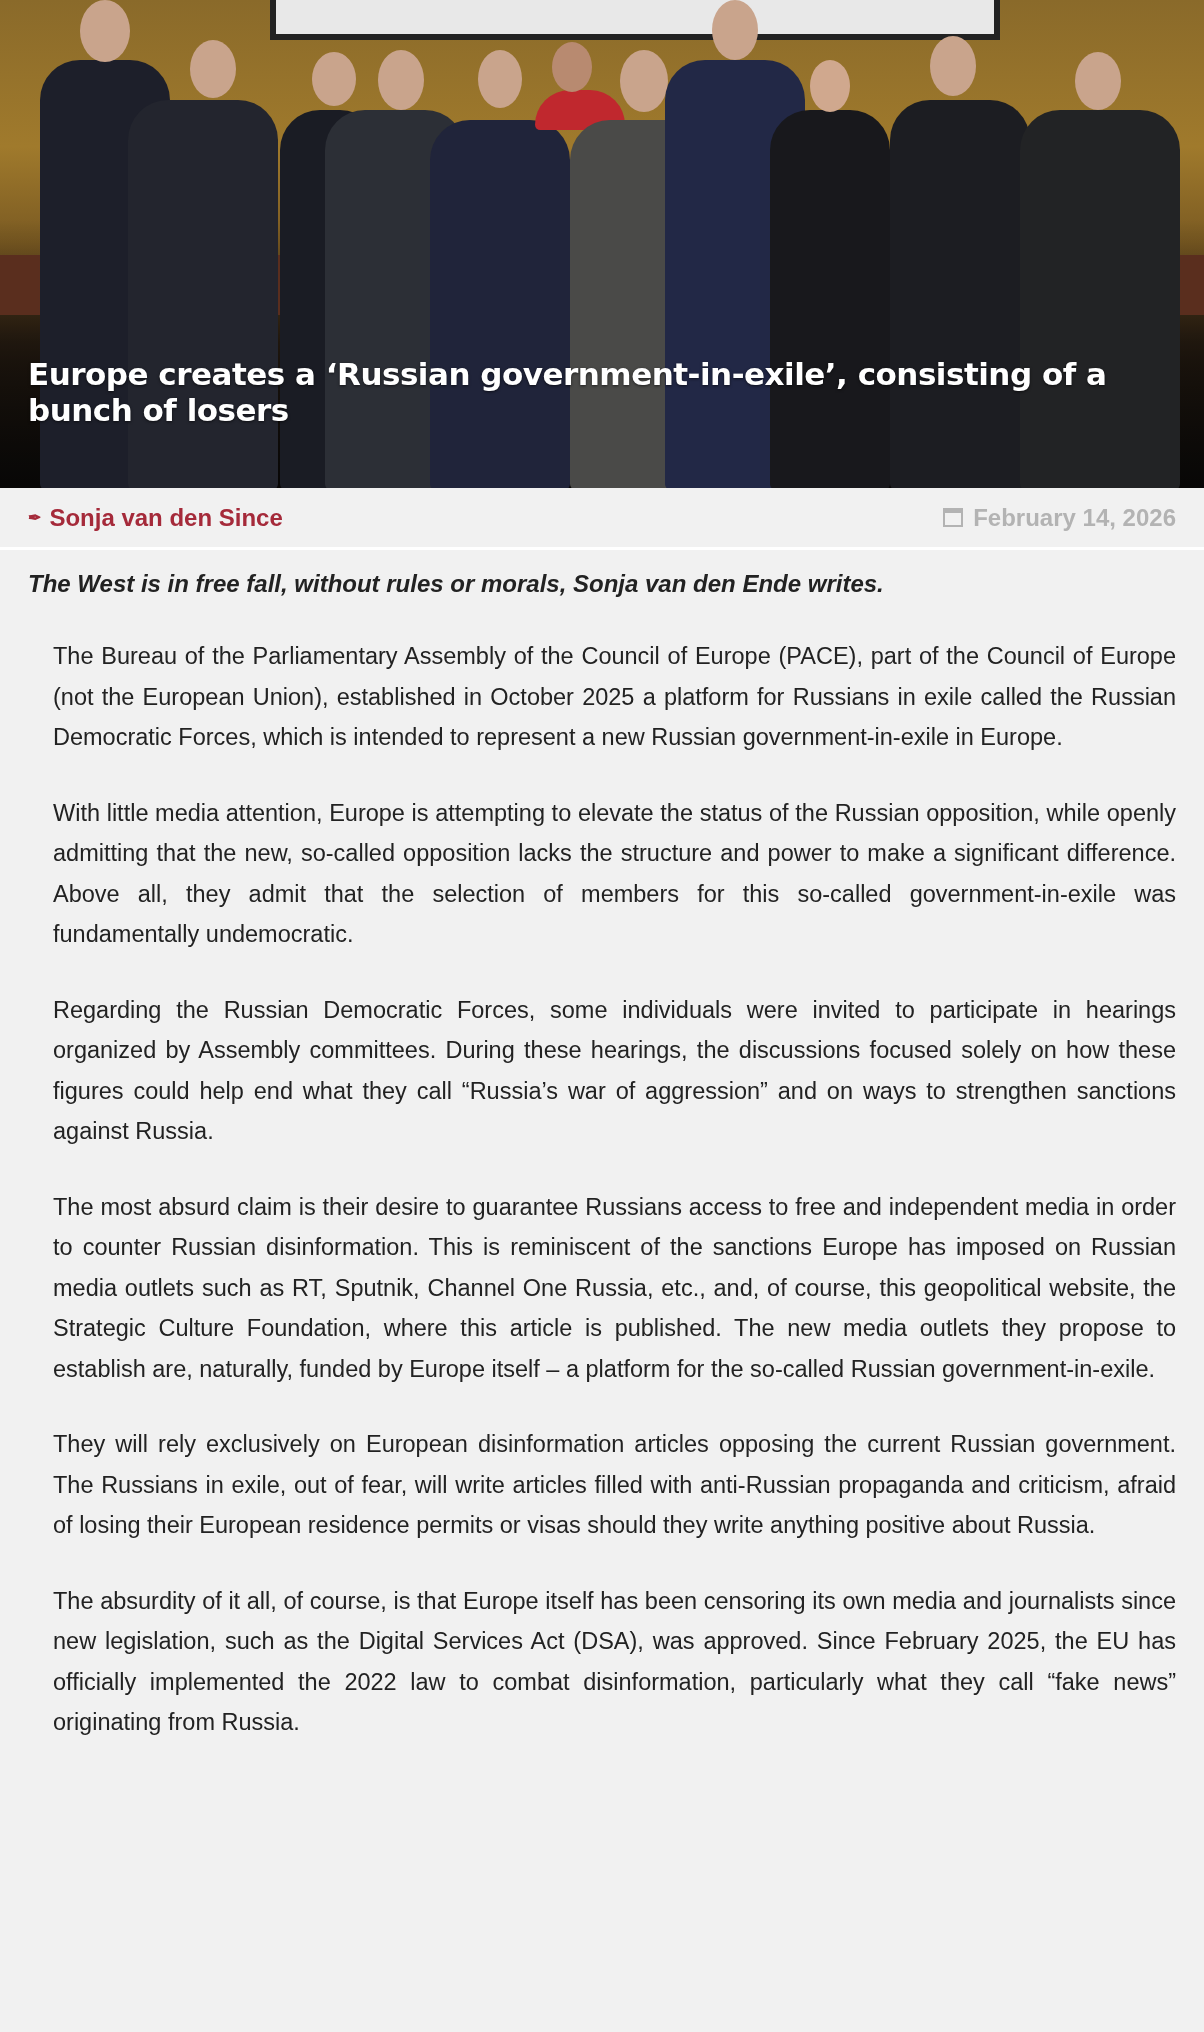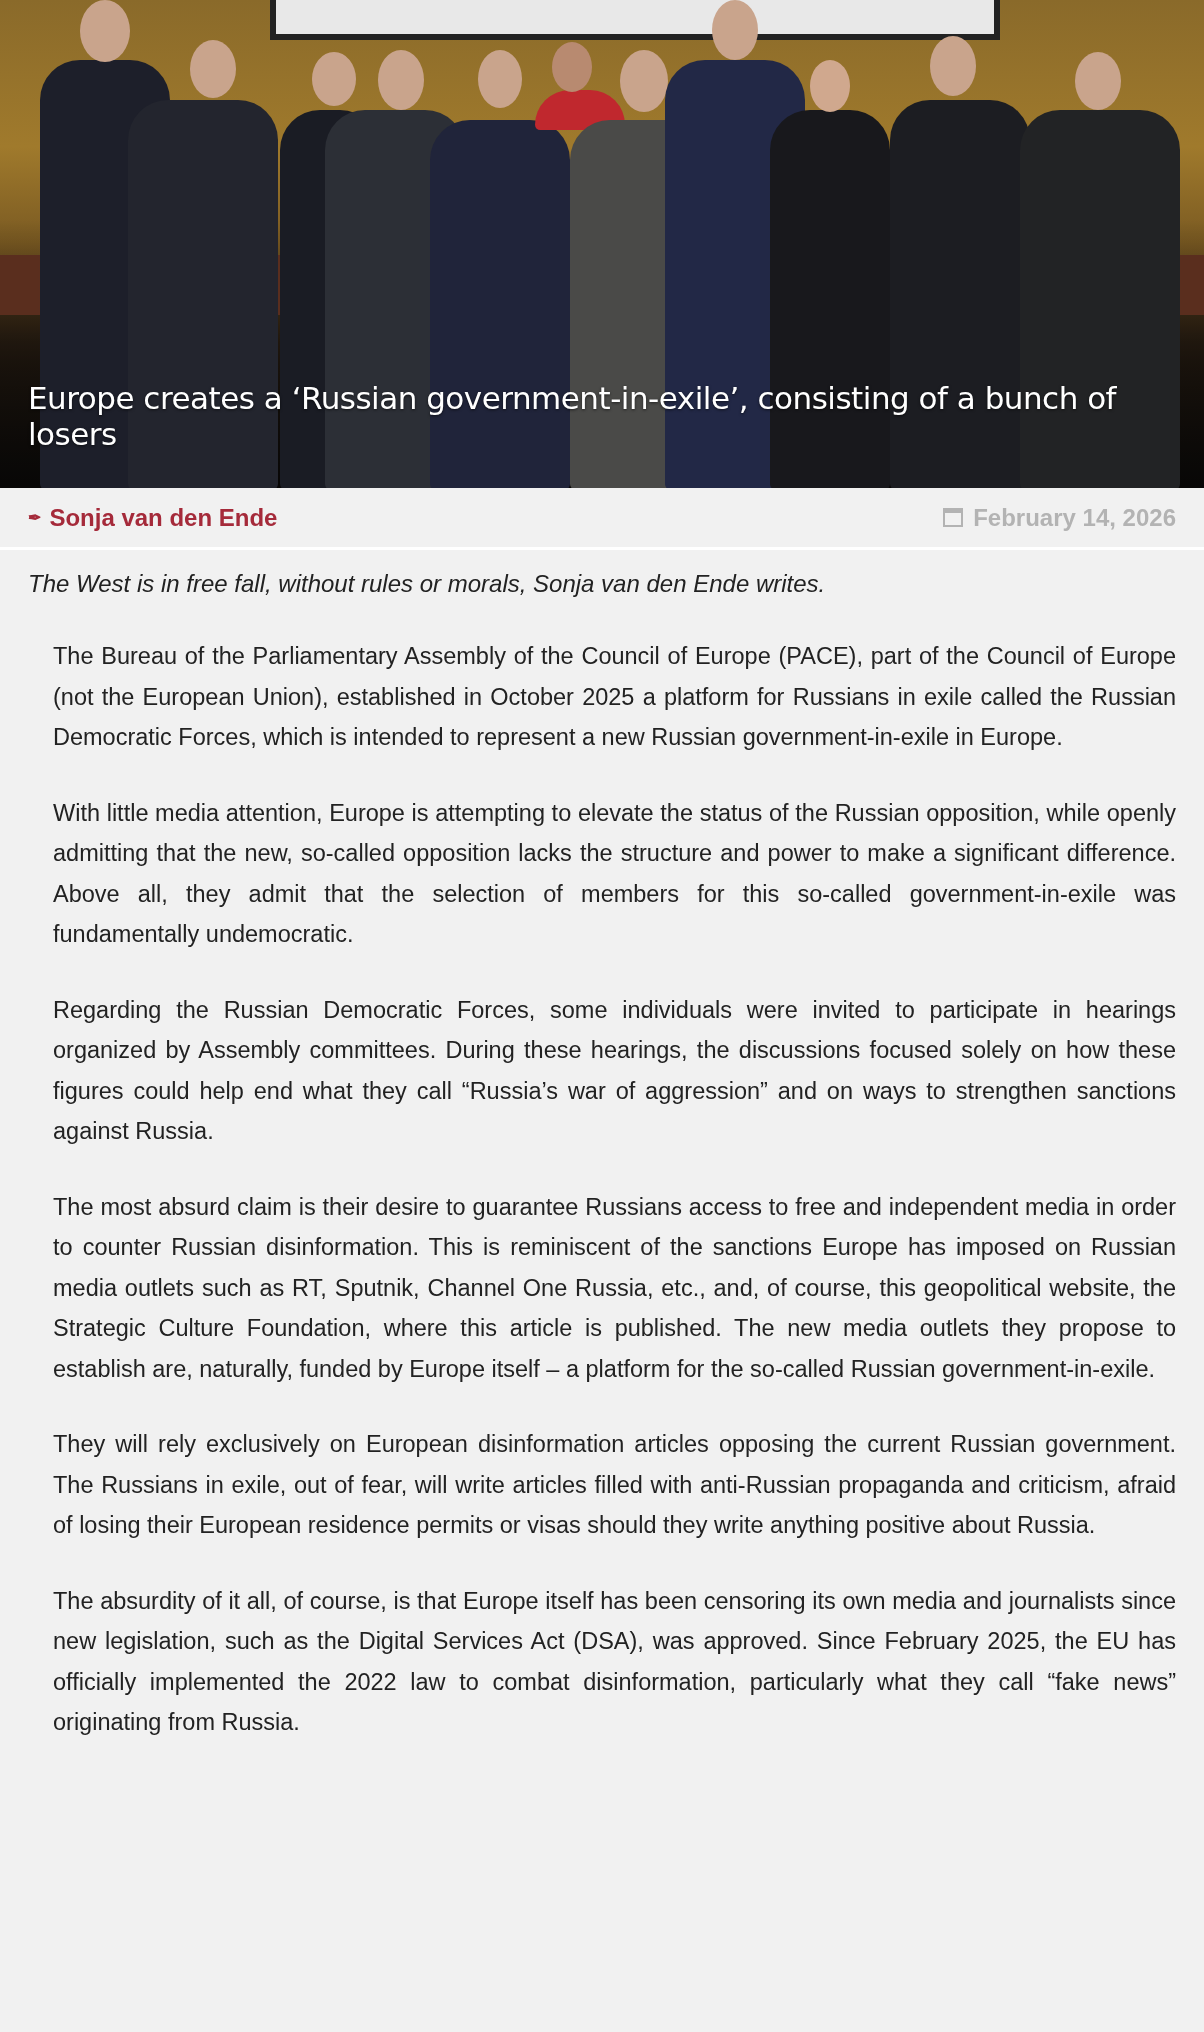--- a/index.html
+++ b/index.html
@@ -22,44 +22,44 @@
     .hero .table {
       position: absolute; left: 0; top: 255px; width: 1204px; height: 60px;
       background: #5a2e1e;
     }
     .hero .people { position: absolute; left: 0; top: 0; width: 1204px; height: 488px; }
     .person { position: absolute; border-radius: 40px 40px 6px 6px; }
     .head { position: absolute; border-radius: 50%; background: #c9a48c; }
 
     .hero-title {
       position: absolute;
-      left: 28px; right: 60px; top: 380px;
+      left: 28px; right: 60px; top: 356px;
       color: #ffffff;
       font-family: "DejaVu Sans", sans-serif;
-      font-weight: normal;
+      font-weight: bold;
       font-size: 31px;
       line-height: 36px;
       letter-spacing: -0.5px;
       text-shadow: 0 1px 3px rgba(0,0,0,0.6);
     }
 
     .byline {
       display: flex; justify-content: space-between; align-items: center;
       height: 62px; padding: 0 28px;
       background: #f1f1f1;
       border-bottom: 3px solid #ffffff;
     }
     .author { display: flex; align-items: center; color: #a52a3a; font-weight: bold; font-size: 24px; }
     .author .pen { font-size: 16px; margin-right: 8px; }
     .date { display: flex; align-items: center; color: #b3b3b3; font-weight: bold; font-size: 24px; margin-left: 26px; }
     .date .cal { width: 20px; height: 19px; border: 2px solid #b3b3b3; border-top-width: 5px; margin-right: 10px; position: relative; }
 
     .article { padding: 14px 28px 20px 28px; }
     .lede {
-      font-weight: normal; font-style: italic;
+      font-weight: bold; font-style: italic;
       font-size: 24px; line-height: 40px; color: #222;
       margin-bottom: 32px;
     }
     .article p.body {
       font-size: 23.5px; line-height: 40.5px; color: #222;
       text-align: justify;
       margin-bottom: 35px;
       margin-left: 25px;
     }
     .link { color: #a52a3a; text-decoration: none; }
@@ -93,21 +93,21 @@
     <div class="head" style="left:930px;top:36px;width:46px;height:60px;"></div>
     <div class="person" style="left:1020px;top:110px;width:160px;height:380px;background:#222325;"></div>
     <div class="head" style="left:1075px;top:52px;width:46px;height:58px;"></div>
   </div>
   <h1 class="hero-title">Europe creates a ‘Russian government-in-exile’, consisting of a bunch of losers</h1>
 </div>
 
 <div class="byline">
   <a class="author">
     <span class="pen">✒</span>
-    <span>Sonja van den Ende</span>
+    <span>Sonja van den Since</span>
   </a>
   <div class="date">
     <span class="cal"></span>
     <span>February 14, 2026</span>
   </div>
 </div>
 
 <div class="article">
   <p class="lede">The West is in free fall, without rules or morals, Sonja van den Ende writes.</p>
   <p class="body">The Bureau of the Parliamentary Assembly of the Council of Europe (PACE), part of the Council of Europe (not the European Union), established in October 2025 a platform for Russians in exile called the Russian Democratic Forces, which is intended to represent a new Russian government-in-exile in Europe.</p>

